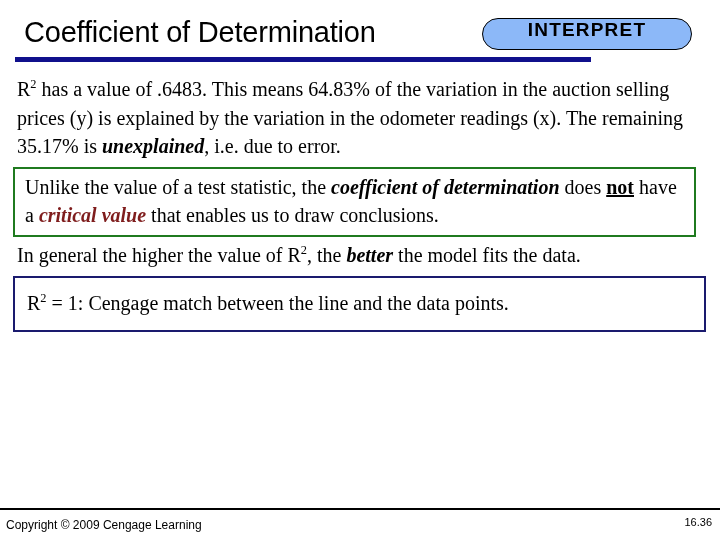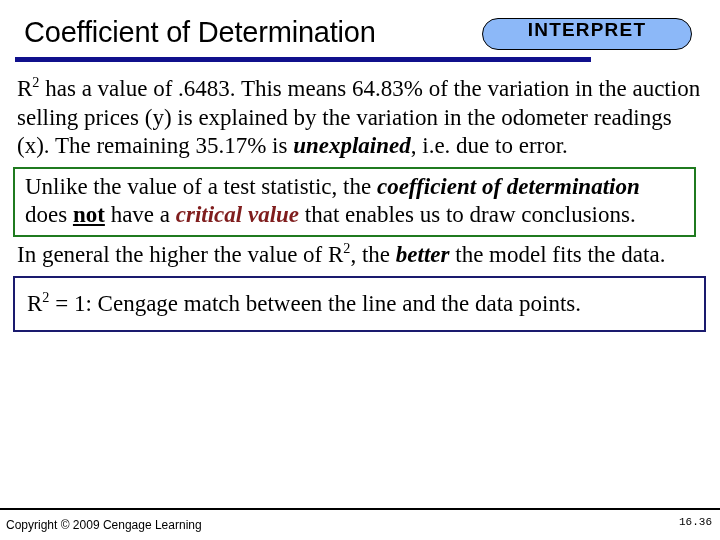--- a/index.html
+++ b/index.html
@@ -65,21 +65,21 @@
   }
 
   
   #content {
     position: absolute;
     left: 0;
     top: 72px;
     width: 720px;
   }
   .para {
-    font-size: 23px;
+    font-size: 20px;
     line-height: 28.5px;
     color: #000000;
     margin: 0;
     padding: 0 14px 0 17px;
   }
   .para.p-intro { padding-top: 3px; }
   .para.p-general { padding-top: 4px; }
 
   .boxed-green {
     border: 2px solid #1F7A1F;
@@ -119,21 +119,21 @@
     top: 518px;
     font-family: "Liberation Sans", "DejaVu Sans", sans-serif;
     font-size: 12px;
     color: #000000;
     white-space: nowrap;
   }
   #footer-pagenum {
     position: absolute;
     right: 8px;
     top: 516px;
-    font-family: Liberation Mono, monospace;
+    font-family: Liberation Sans, sans-serif;
     font-size: 11px;
     color: #000000;
   }
 </style>
 </head>
 <body>
 
 <div id="title-bar">
   <div id="page-title">Coefficient of Determination</div>
 

